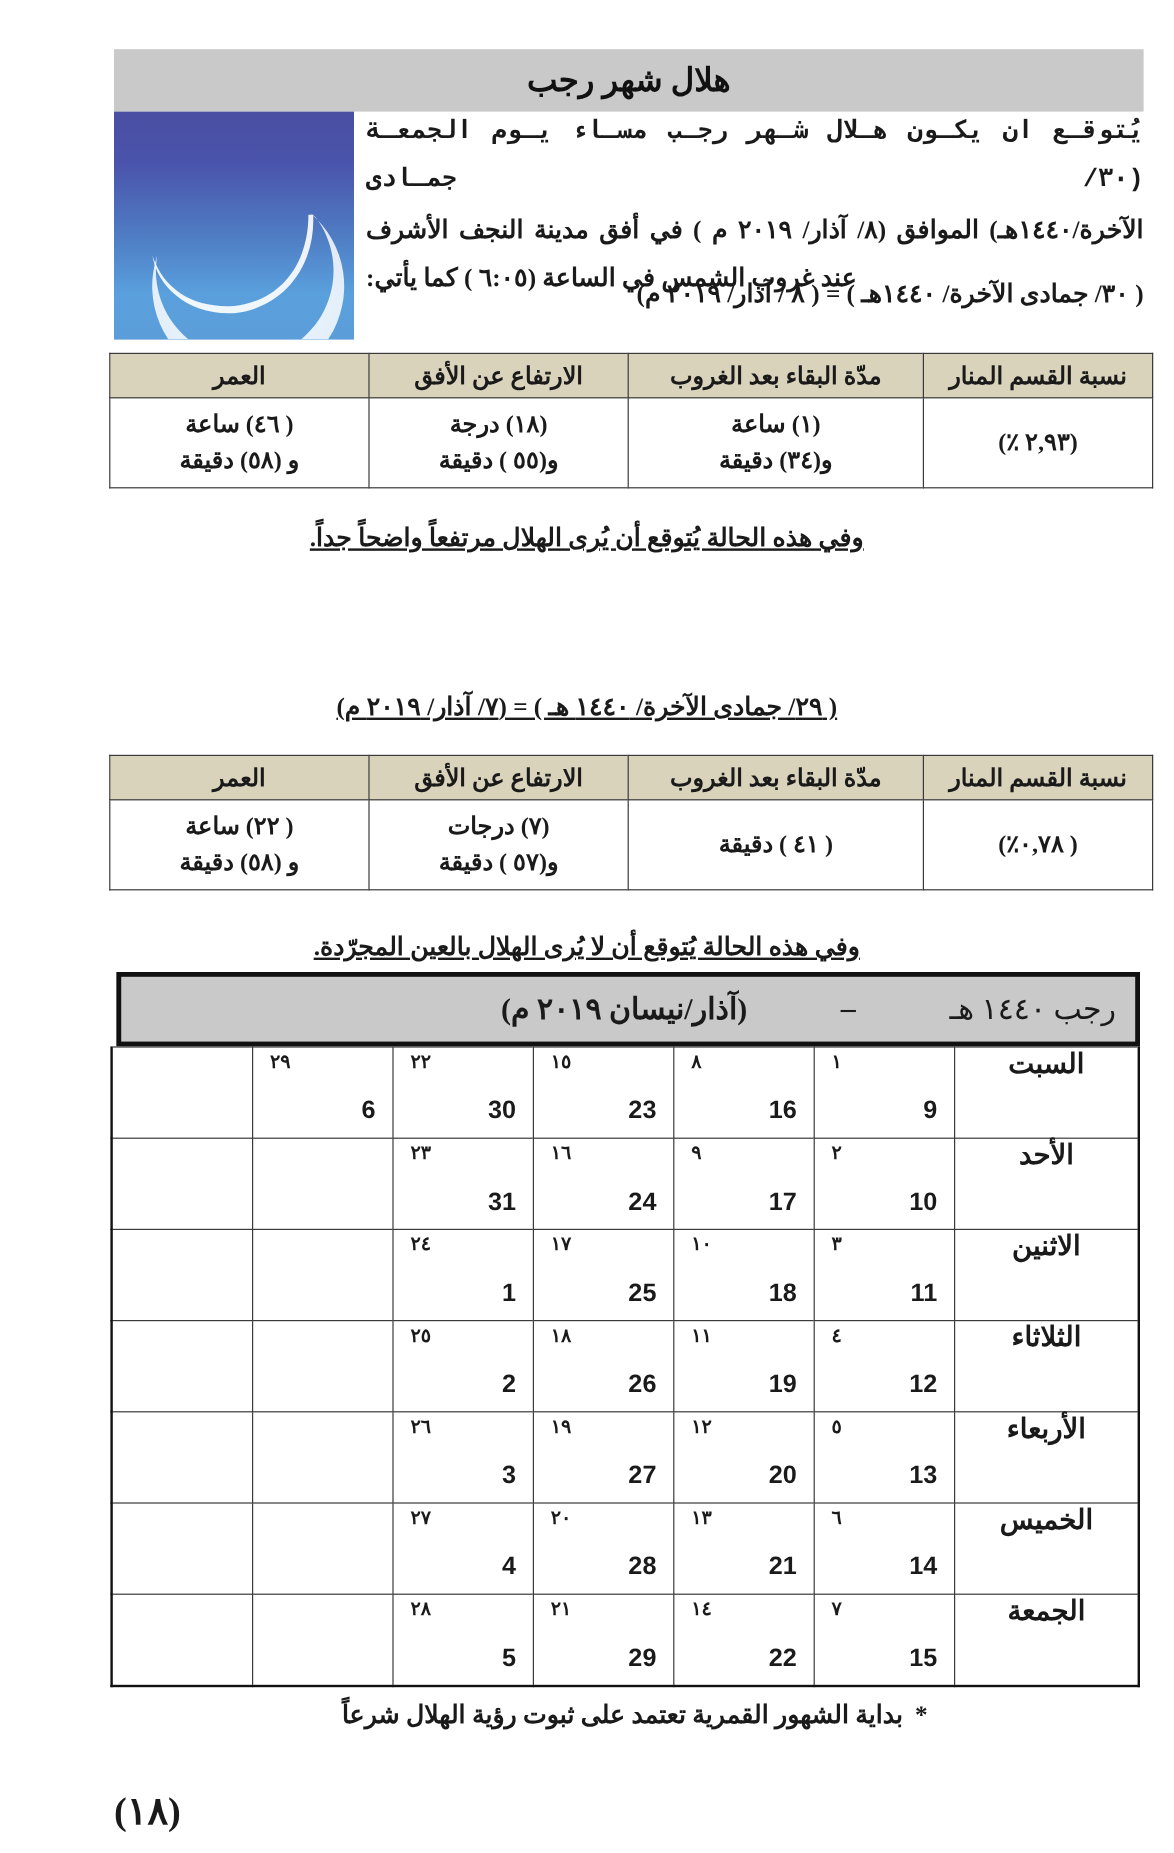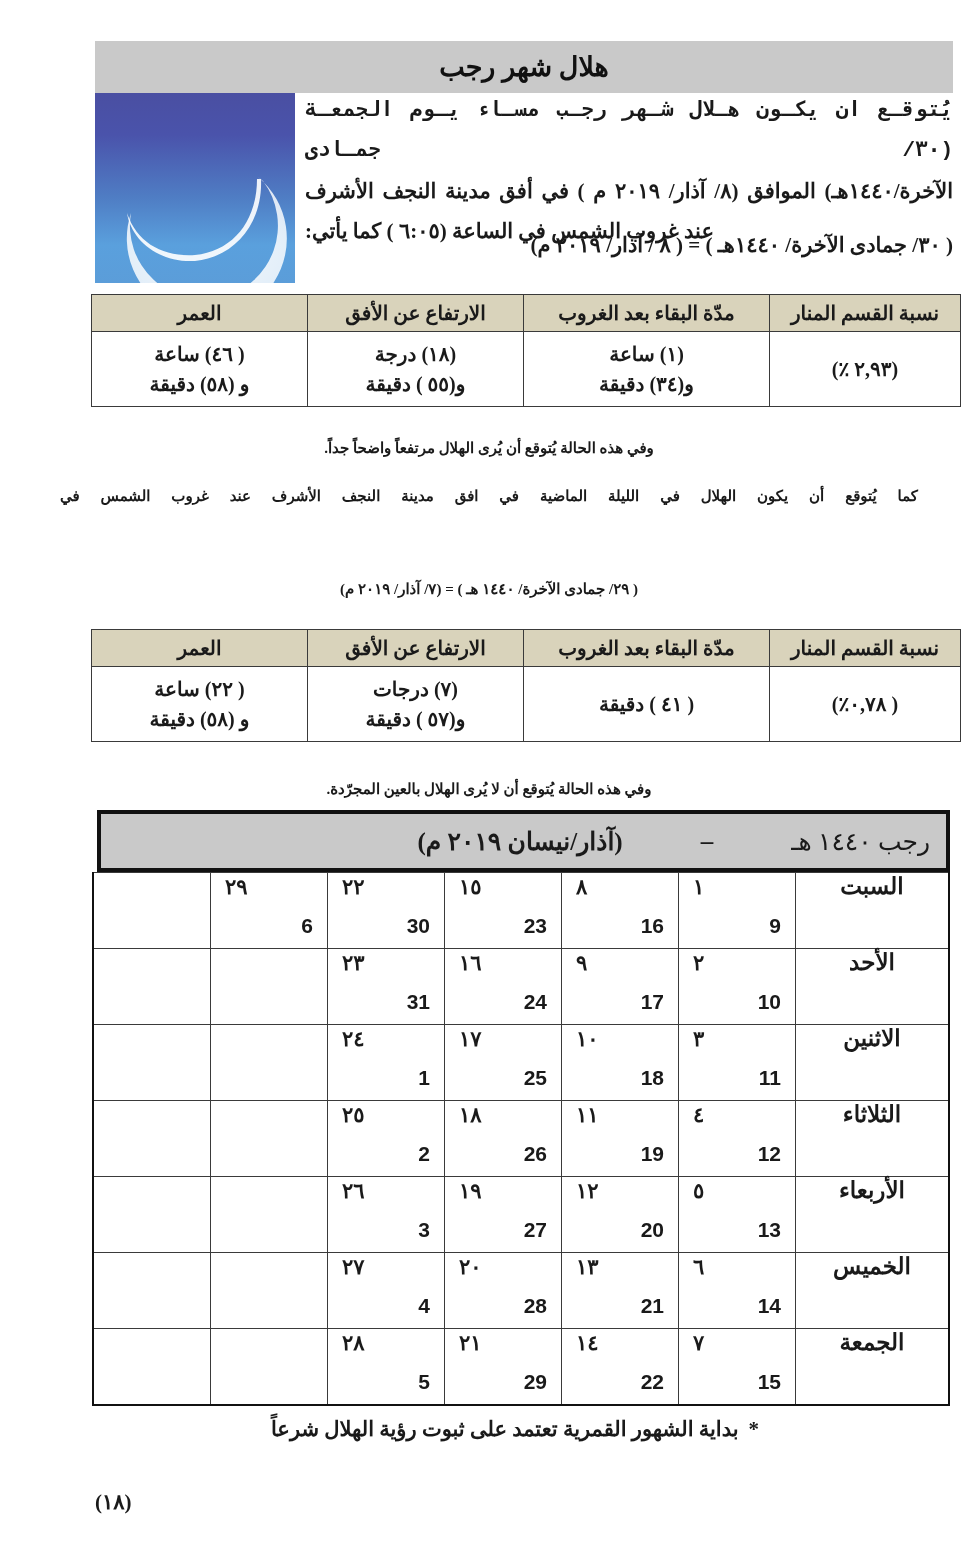--- a/index.html
+++ b/index.html
@@ -65,21 +65,21 @@
   }
   .dtable tbody td{
     background:#ffffff;height:74px;line-height:30px;
   }
   #table1{left:57px;top:294px;width:865px;}
   #table2{left:57px;top:629px;width:865px;}
 
   
   .note{
     position:absolute;font-weight:bold;direction:rtl;
-    font-size:15px;line-height:38px;
+    font-size:21px;line-height:38px;text-decoration:underline;
   }
   #note1{right:60px;top:429px;width:858px;text-align:center;}
   #note2{right:60px;top:477px;width:858px;text-align:justify;text-align-last:justify;}
   #note2b{right:60px;top:521px;width:858px;text-align:left;}
   #eq2{right:60px;top:570px;width:858px;text-align:center;}
   #note3{right:60px;top:770px;width:858px;text-align:center;}
 
   
   .cal-wrap{position:absolute;left:63px;top:810px;width:853px;}
   .cal-head{
@@ -103,38 +103,38 @@
     border:1.6px solid #3a3a3a;
     height:75px;padding:0;vertical-align:top;position:relative;
   }
   td.dayname{
     width:152px;text-align:center;vertical-align:middle;
     font-size:23px;font-weight:bold;
   }
   td.daycell{width:116px;}
   .hij{
     position:absolute;top:2px;left:14px;
-    font-size:21px;font-weight:bold;
+    font-size:16px;font-weight:bold;
   }
   .greg{
     position:absolute;bottom:10px;right:14px;
     font-size:21px;font-weight:bold;
     font-family:"Liberation Sans","DejaVu Sans",sans-serif;
     direction:ltr;
   }
 
   
   .footnote{
-    position:absolute;left:52px;top:1417px;width:858px;
+    position:absolute;left:66px;top:1417px;width:858px;
     text-align:center;font-size:21px;font-weight:bold;direction:rtl;
   }
   .footnote .star{margin-left:10px;}
   .pageno{
     position:absolute;left:61px;top:1490px;width:858px;
-    text-align:left;font-size:21px;font-weight:bold;direction:rtl;
+    text-align:left;font-size:32px;font-weight:bold;direction:rtl;
   }
 </style>
 </head>
 <body>
 
 <div class="page">
 
   <div class="title-bar">
     <span class="title-text">هلال شهر رجب</span>
   </div>
@@ -186,21 +186,20 @@
       <tr>
         <td>(٢,٩٣ ٪)</td>
         <td>(١) ساعة<br>و(٣٤) دقيقة</td>
         <td>(١٨) درجة<br>و(٥٥ ) دقيقة</td>
         <td>( ٤٦) ساعة<br>و (٥٨) دقيقة</td>
       </tr>
     </tbody>
   </table>
 
   <div class="note" id="note1">وفي هذه الحالة يُتوقع أن يُرى الهلال مرتفعاً واضحاً جداً.</div>
-  <div class="note" id="note2">كما يُتوقع أن يكون الهلال في الليلة الماضية في افق مدينة النجف الأشرف عند غروب الشمس في</div>
   <div class="note" id="eq2">( ٢٩/ جمادى الآخرة/ ١٤٤٠ هـ ) = (٧/ آذار/ ٢٠١٩ م)</div>
 
   <table class="dtable" id="table2">
     <thead>
       <tr>
         <th style="width:190px">نسبة القسم المنار</th>
         <th style="width:245px">مدّة البقاء بعد الغروب</th>
         <th style="width:215px">الارتفاع عن الأفق</th>
         <th style="width:215px">العمر</th>
       </tr>

